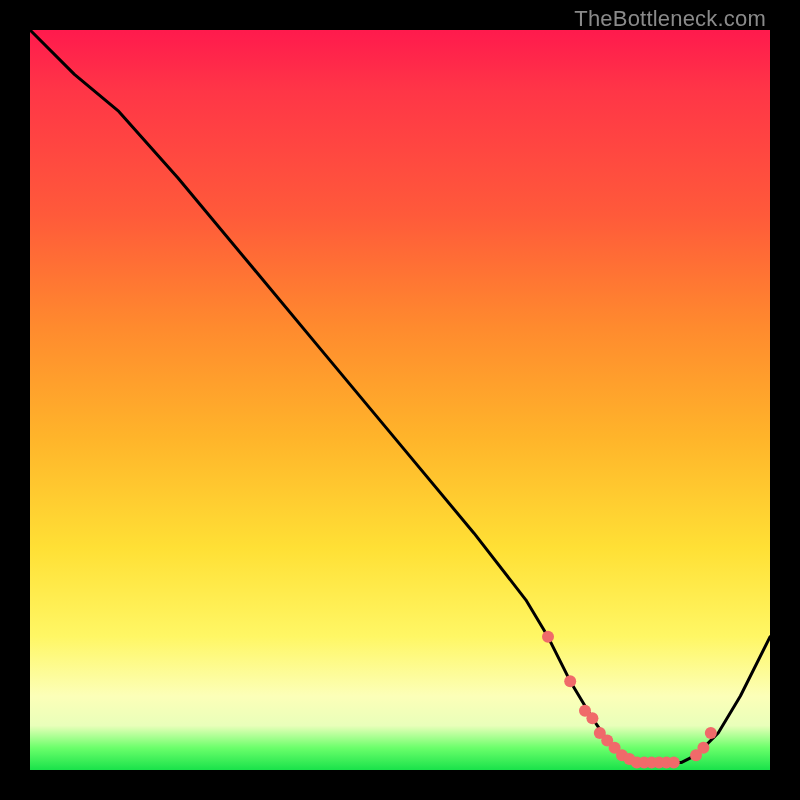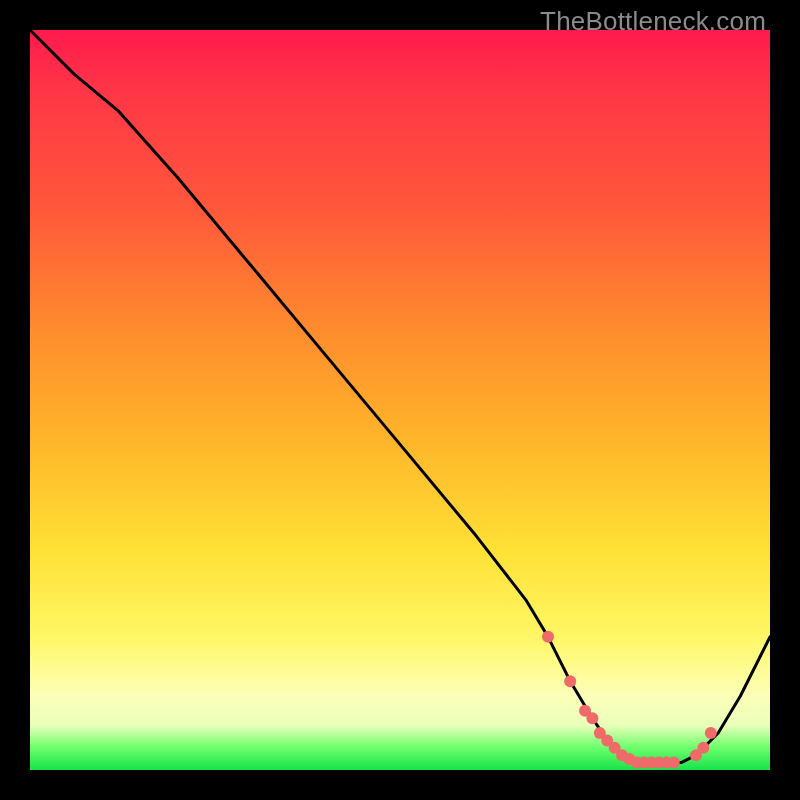--- a/index.html
+++ b/index.html
@@ -44,21 +44,21 @@
     left: 0;
     top: 0;
     width: 740px;
     height: 740px;
   }
   .watermark {
     position: absolute;
     top: 6px;
     right: 34px;
     color: #8a8a8a;
-    font-size: 26px;
+    font-size: 22px;
     letter-spacing: 0.2px;
     user-select: none;
   }
 </style>
 </head>
 <body>
 
 <div class="frame">
   <div class="watermark">TheBottleneck.com</div>
 

